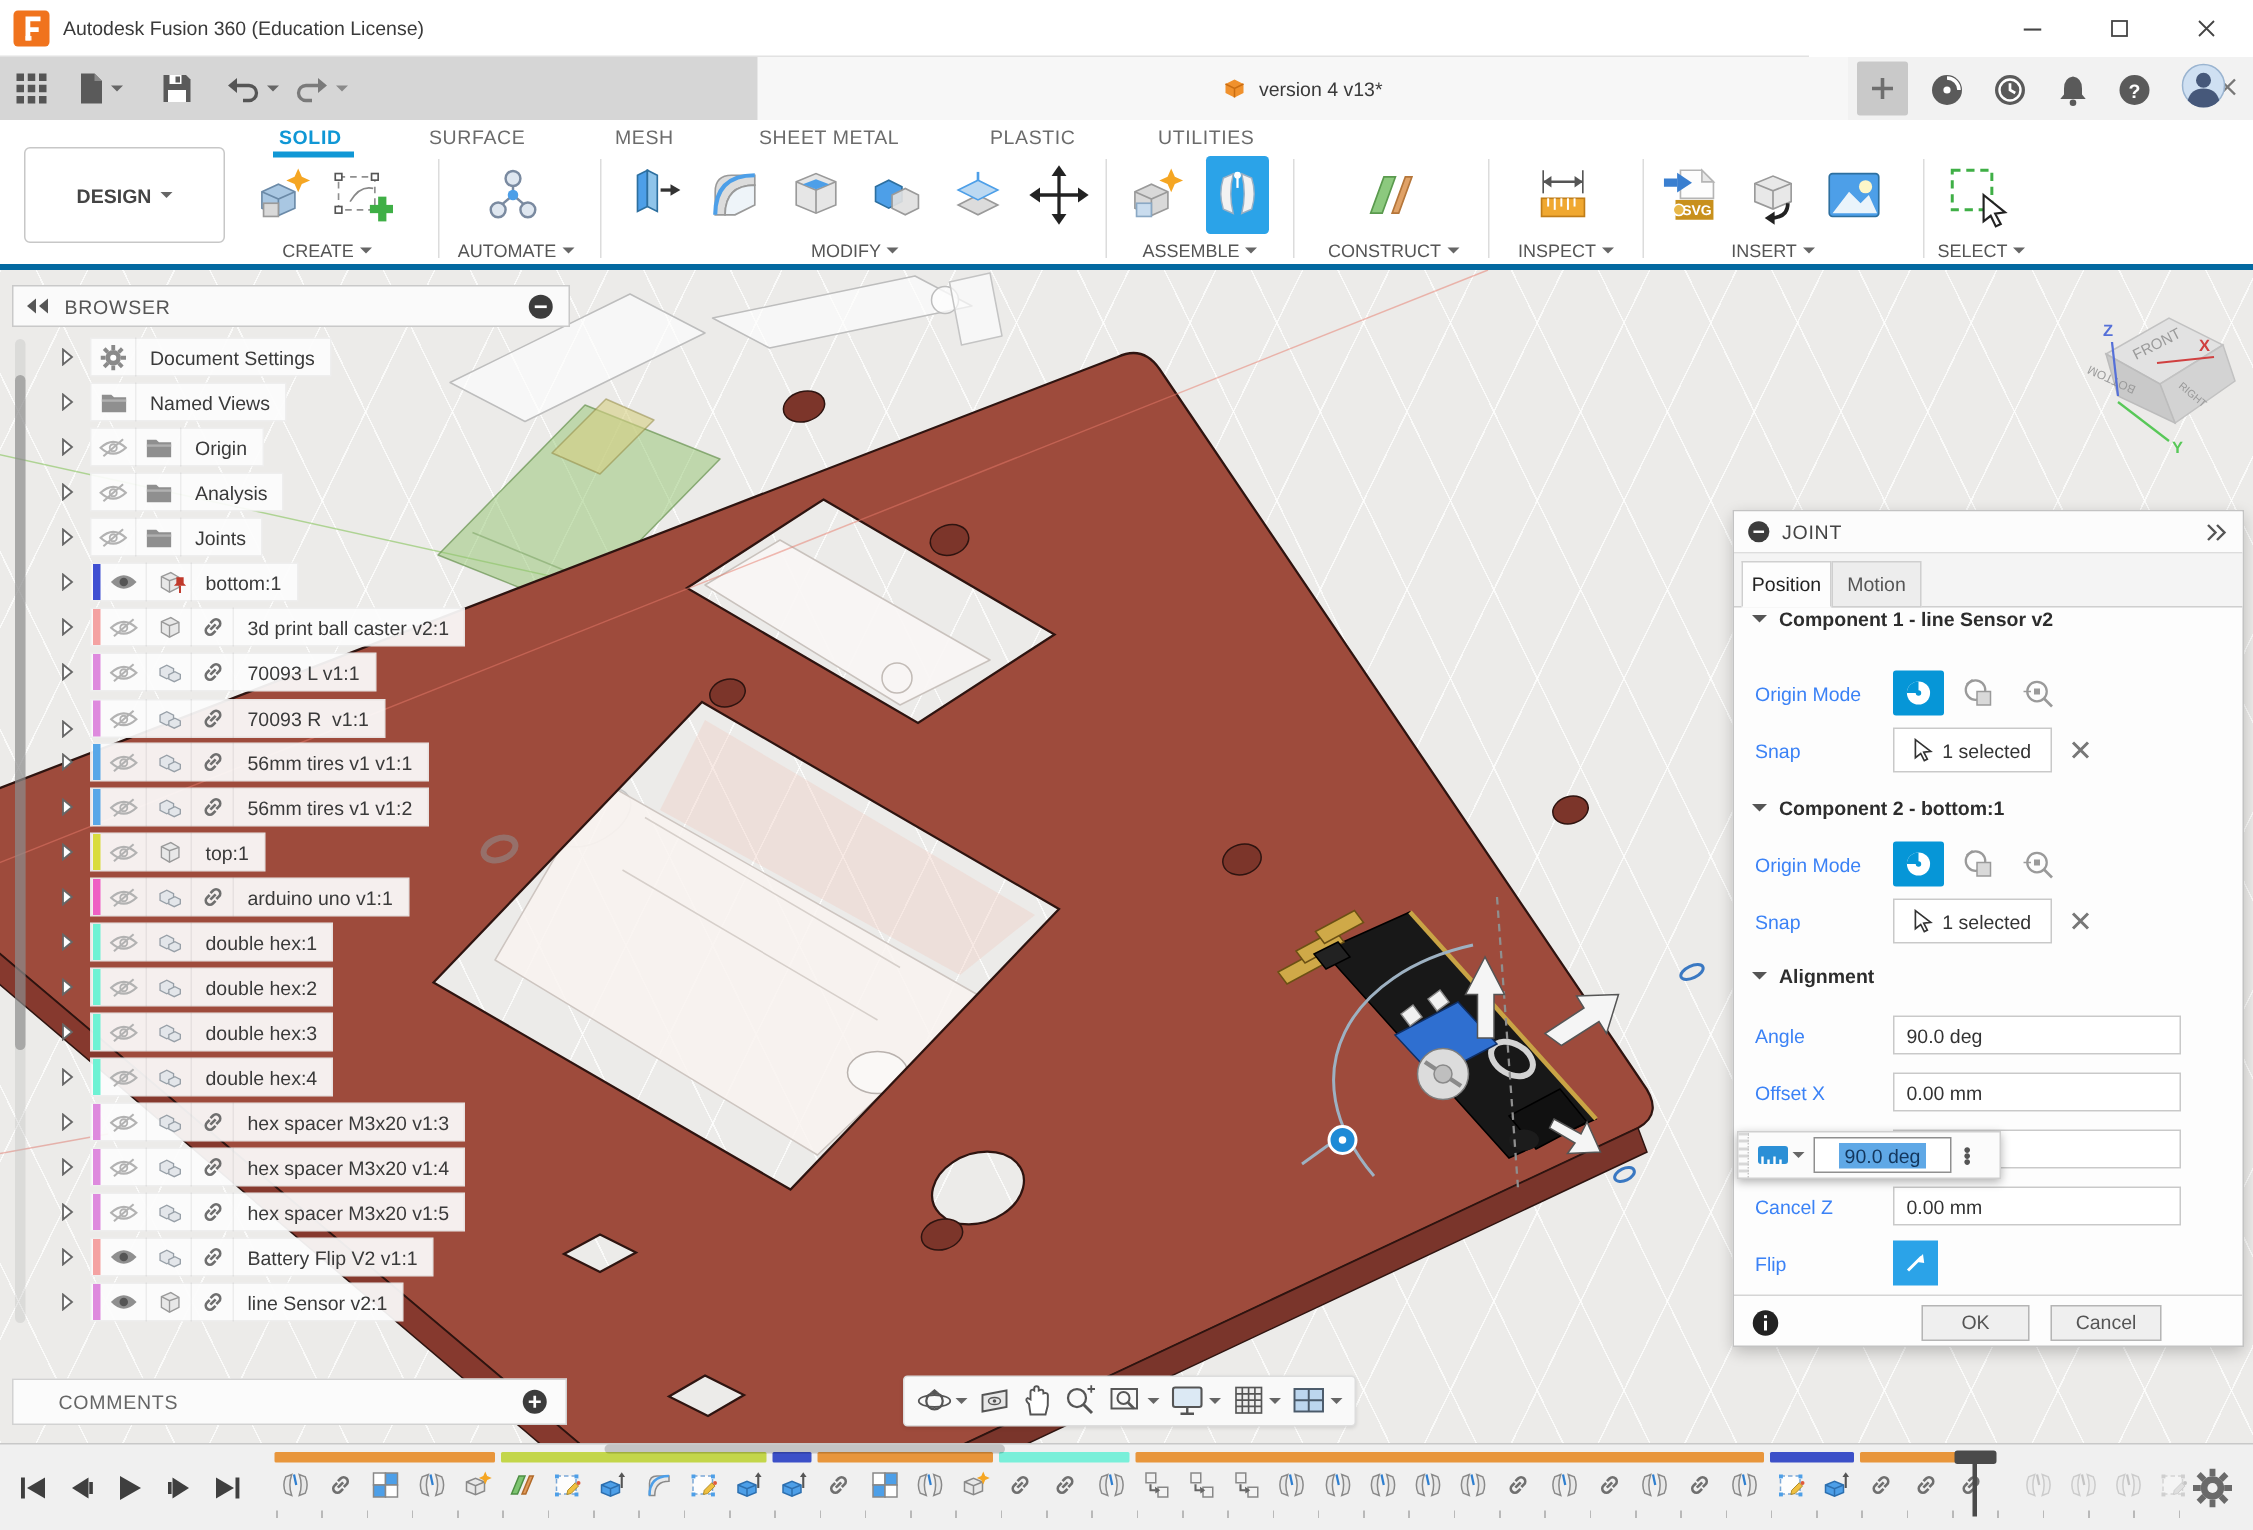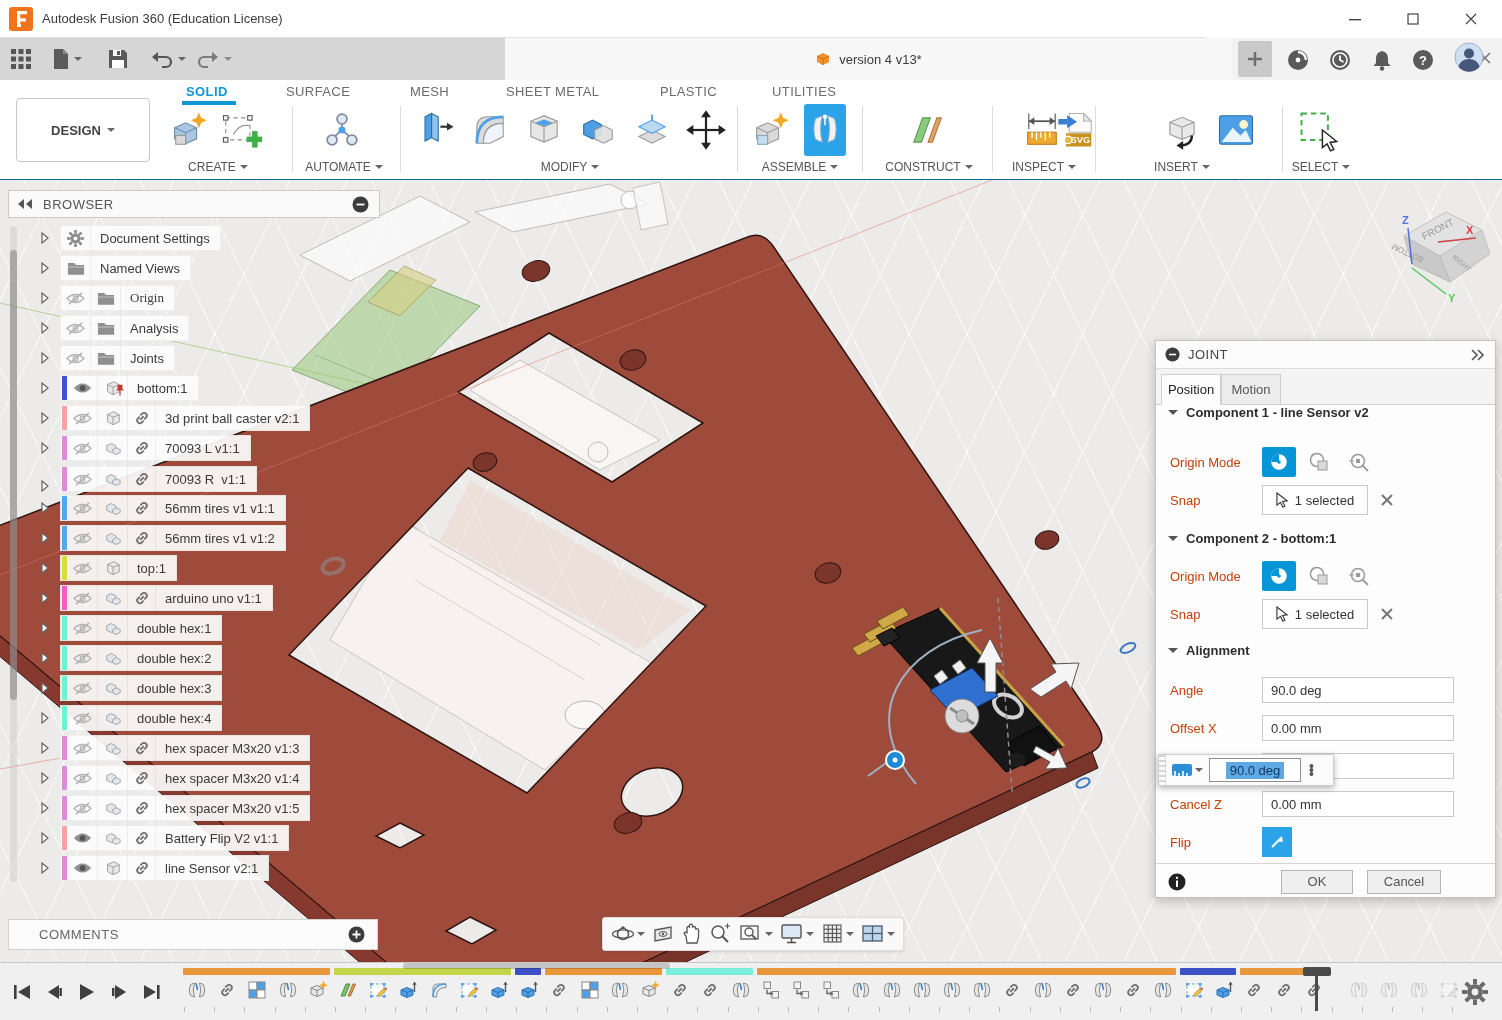--- a/index.html
+++ b/index.html
@@ -11,21 +11,21 @@
 #title-text{position:absolute;left:42px;top:11px;font-size:13px;color:#3a3a3a}
 .winbtn{position:absolute;top:8px;width:30px;height:22px;display:flex;align-items:center;justify-content:center}
 
 #qat{position:absolute;left:0;top:38px;width:1502px;height:42px;background:#d6d6d6;z-index:59}
 #qat .qicon{position:absolute;top:8px;display:flex;align-items:center;height:26px}
 #qat-right{position:absolute;left:1232px;top:0;width:270px;height:42px;background:#f2f2f2}
 #doc-tab{position:absolute;left:505px;top:0;width:727px;height:42px;background:#f7f7f7;display:flex;align-items:center;justify-content:center;gap:8px}
 #doc-close{position:absolute;right:10px;top:13px}
 #new-tab-btn{position:absolute;left:1238px;top:3px;width:34px;height:36px;background:#c9c9c9;border-radius:2px;display:flex;align-items:center;justify-content:center}
 
-#ribbon{position:absolute;left:0;top:80px;width:1502px;height:100px;background:#fff;border-bottom:1px solid #0369a1;z-index:58}
+#ribbon{position:absolute;left:0;top:80px;width:1502px;height:100px;background:#fff;border-bottom:4px solid #0369a1;z-index:58}
 .rtab{position:absolute;top:4px;font-size:13px;color:#6b6b6b;letter-spacing:.4px}
 .rtab.active{color:#1097d5;font-weight:bold}
 #tab-underline{position:absolute;top:21px;height:4px;background:#1097d5}
 #design-btn{position:absolute;left:16px;top:18px;width:134px;height:64px;border:1px solid #c7c7c7;border-radius:4px;background:#fff;display:flex;align-items:center;justify-content:center;gap:6px;font-weight:bold;color:#444;font-size:13px}
 .rgroup-label{position:absolute;top:80px;font-size:12px;color:#555;display:flex;align-items:center;gap:4px;justify-content:center}
 .ricon{position:absolute;top:28px}
 .rdivider{position:absolute;top:26px;width:1px;height:66px;background:#dcdcdc}
 .caret{display:inline-block;width:0;height:0;border:4px solid transparent;border-top-color:#666;transform:translateY(2px)}
 .joint-active{position:absolute;top:24px;width:42px;height:52px;background:#2ba3e8;border-radius:3px;display:flex;align-items:center;justify-content:center}
 
@@ -48,21 +48,21 @@
 
 #joint-dialog{position:absolute;left:1155px;top:340px;width:341px;height:558px;background:#fdfdfd;border:1px solid #c3c3c3;box-shadow:0 3px 10px rgba(0,0,0,.22);z-index:30}
 #jd-header{position:absolute;left:0;top:0;width:100%;height:28px;border-bottom:1px solid #ddd;display:flex;align-items:center;background:#fcfcfc}
 #jd-title{margin-left:8px;color:#444;letter-spacing:.5px}
 #jd-tabs{position:absolute;left:0;top:28px;width:100%;height:36px;border-bottom:1px solid #cfcfcf;background:#f4f4f4}
 .jd-tab{position:absolute;top:5px;height:31px;display:flex;align-items:center;justify-content:center;font-size:13px;color:#555;border:1px solid #cfcfcf;background:#ededed}
 .jd-tab.active{background:#fdfdfd;border-bottom:1px solid #fdfdfd;color:#222}
 .jd-sect{position:absolute;left:12px;display:flex;align-items:center;gap:8px;font-weight:bold;color:#2d2d2d;font-size:13px}
 .tri-down{width:0;height:0;border:5px solid transparent;border-top-color:#555;transform:translateY(2px)}
 .drow{position:absolute;left:14px;height:30px;display:flex;align-items:center}
-.dlabel{width:92px;color:#c2410c;font-size:13px}
+.dlabel{width:92px;color:#3b82f6;font-size:13px}
 .dfield{width:192px;height:26px;border:1px solid #c9c9c9;background:#fff;display:flex;align-items:center;padding-left:8px;color:#333}
 .om-btn{width:34px;height:30px;display:flex;align-items:center;justify-content:center;margin-right:6px}
 .om-btn.on{background:#0696d7;border-radius:2px}
 .snap-btn{width:106px;height:30px;border:1px solid #c9c9c9;background:#fff;display:flex;align-items:center;justify-content:center;gap:6px;color:#333}
 .xclear{margin-left:12px}
 #flip-btn{width:30px;height:30px;background:#2ba3e8;display:flex;align-items:center;justify-content:center}
 #jd-footer{position:absolute;left:0;top:522px;width:100%;height:36px;border-top:1px solid #d5d5d5;display:flex;align-items:center}
 .jd-btn{height:24px;border:1px solid #b5b5b5;background:#efefef;color:#555;display:flex;align-items:center;justify-content:center;font-size:13px}
 
 #float-input{position:absolute;left:1158px;top:754px;width:176px;height:32px;background:#fbfbfb;border:1px solid #cfcfcf;box-shadow:0 2px 6px rgba(0,0,0,.3);display:flex;align-items:center;z-index:40}
@@ -484,21 +484,21 @@
           <line x1="27" y1="22" x2="27" y2="27"></line>
         </g>
       </svg>
   </div>
   <div class="rgroup-label" style="left:1008px;width:72px">
       <span>INSPECT</span>
       <span class="caret"></span>
     </div>
   <div class="rdivider" style="left:1095px"></div>
 
-  <div class="ricon" style="left:1055px">
+  <div class="ricon" style="left:1106px">
     <svg width="44" height="44" viewBox="0 0 40 40">
         <path d="M13 5 h13 l7 7 v10 h-20 Z" fill="#fdfdfd" stroke="#b5b5b5"></path>
         <path d="M26 5 l7 7 h-7 Z" fill="#e8e8e8" stroke="#b5b5b5"></path>
         <rect x="3" y="10" width="8" height="5" fill="#3a7fd0"></rect>
         <path d="M11 6.5 l9 6 -9 6 Z" fill="#3a7fd0"></path>
         <rect x="10" y="23" width="23" height="12" fill="#c8901c"></rect>
         <text x="23" y="32" font-size="8.5" fill="#fff" text-anchor="middle" font-weight="bold" font-family="Liberation Sans,sans-serif">SVG</text>
         <circle cx="12" cy="29" r="3.4" fill="#e8b84a" stroke="#fff"></circle>
       </svg>
   </div>
@@ -585,21 +585,21 @@
       <div class="chip">
         <div class="cell typ">
           <svg width="18" height="15" viewBox="0 0 20 16">
             <path d="M1 4 v-2 h7 l2 2 h9 v11 h-18 Z" fill="#8f8f8f"></path>
             <rect x="1" y="5.5" width="18" height="1.8" fill="#b0b0b0"></rect>
           </svg>
         </div>
         <div class="tree-label">Named Views</div>
       </div>
     </div>
-    <div class="tree-row" style="top: 284px; font-family: Liberation Serif, serif;">
+    <div class="tree-row" style="top: 284px;">
       <div class="tree-arrow">
         <svg width="10" height="12" viewBox="0 0 10 12">
           <path d="M2 1 L8 6 L2 11 Z" fill="#fdfdfd" stroke="#666" stroke-width="1.2"></path>
         </svg>
       </div>
       <div class="chip">
         <div class="cell eye">
           <svg width="19" height="15" viewBox="0 0 20 16">
             <path d="M1 8 Q10 -0.5 19 8 Q10 16.5 1 8 Z" fill="none" stroke="#b2b2b2" stroke-width="1.5"></path>
             <circle cx="10" cy="8" r="2.5" fill="none" stroke="#b2b2b2" stroke-width="1.3"></circle>

